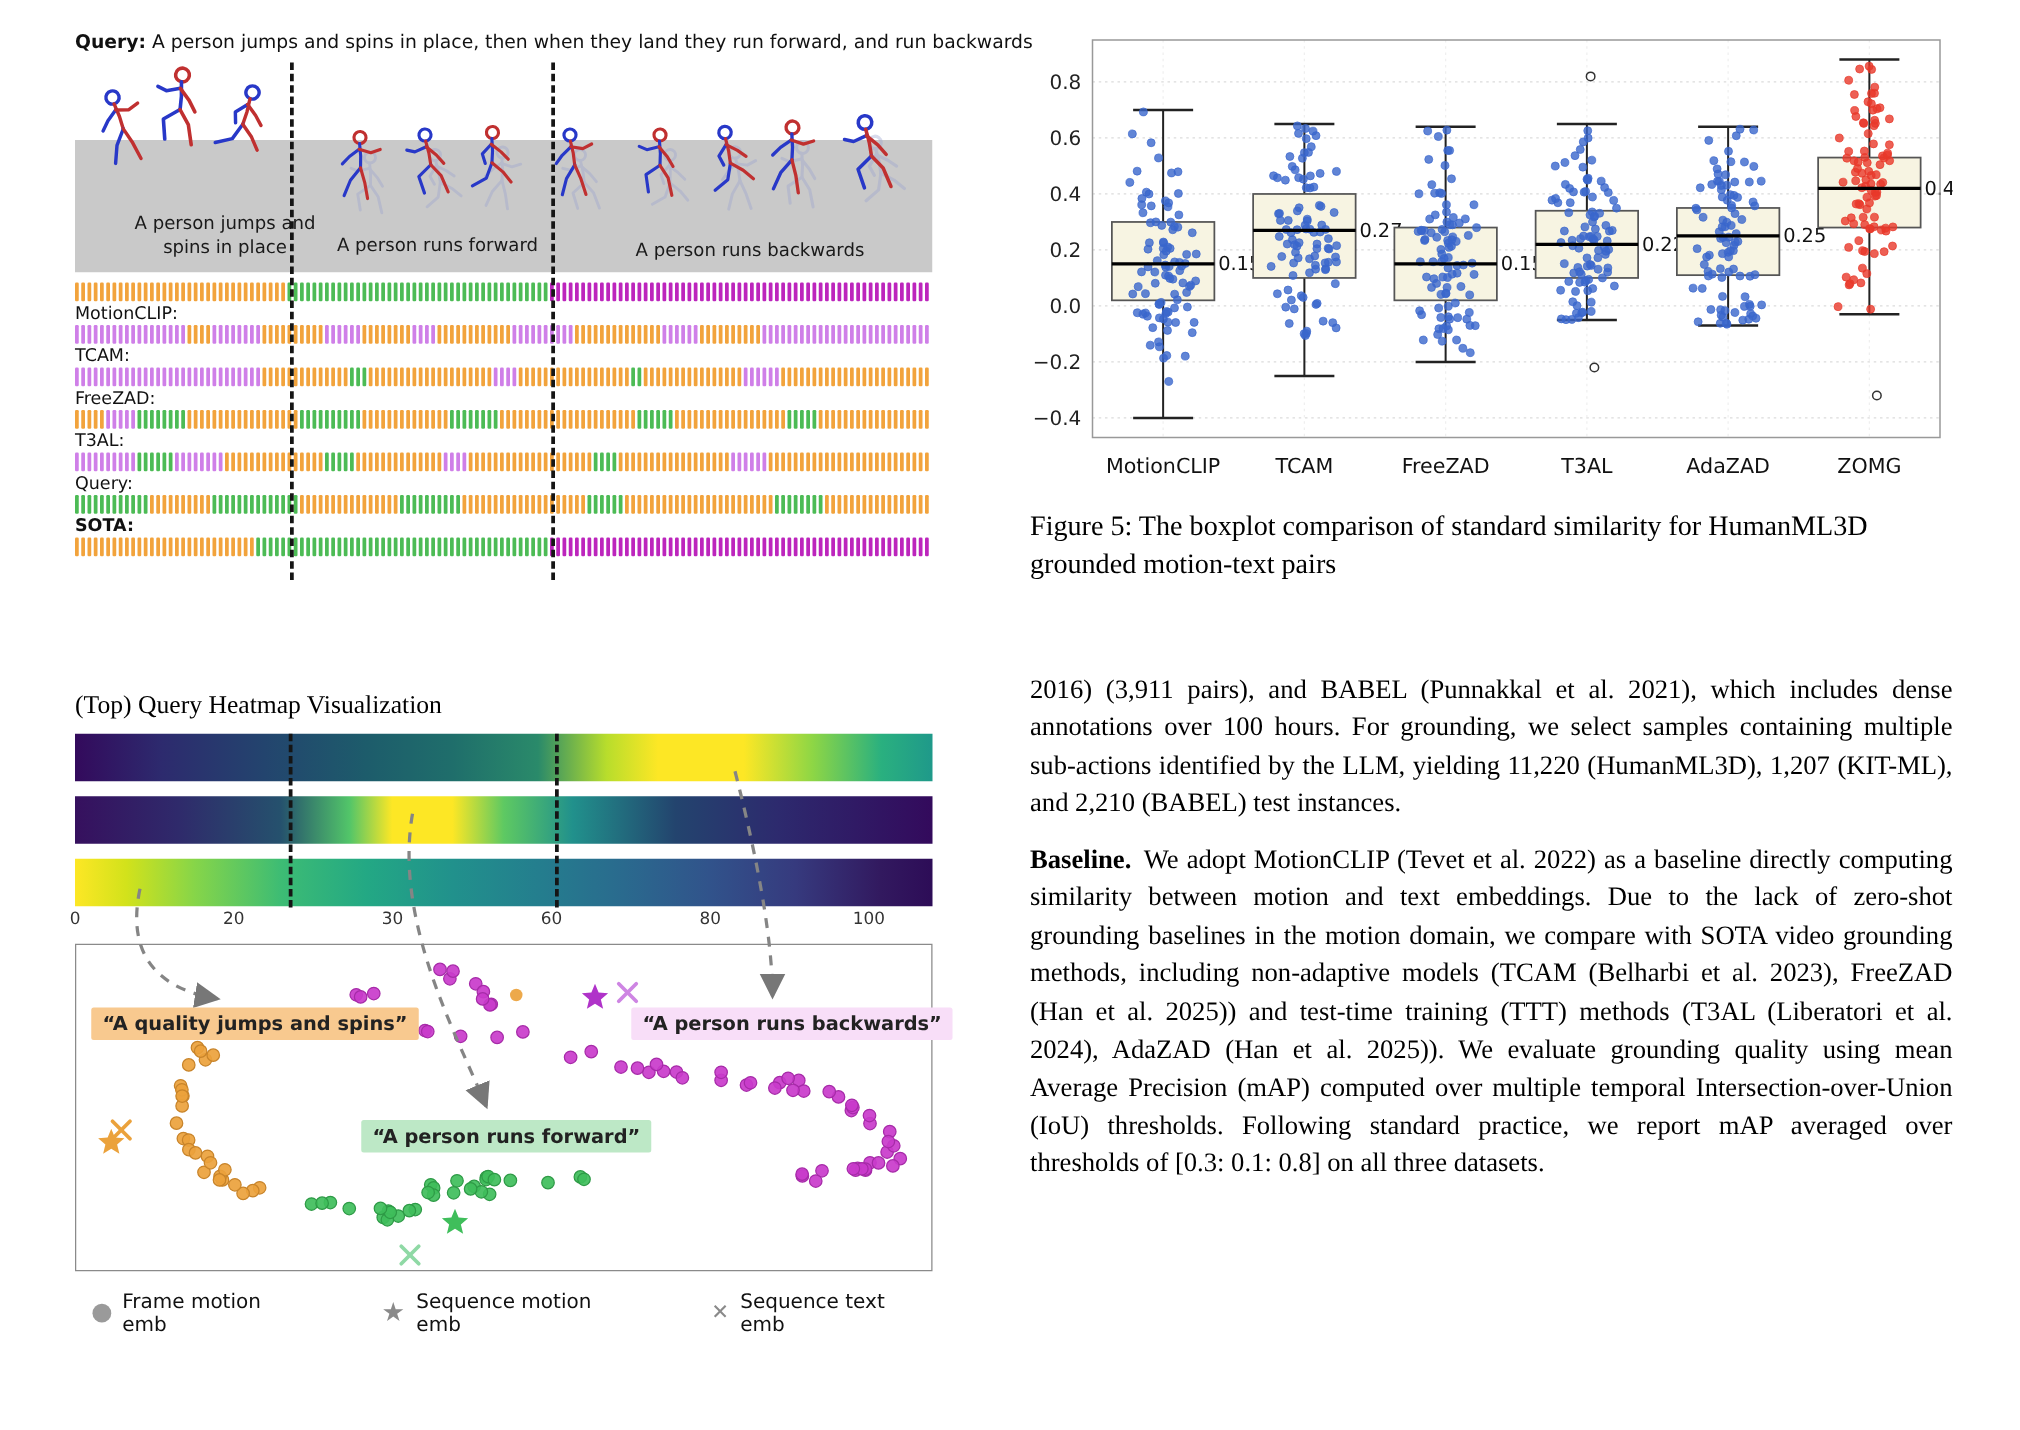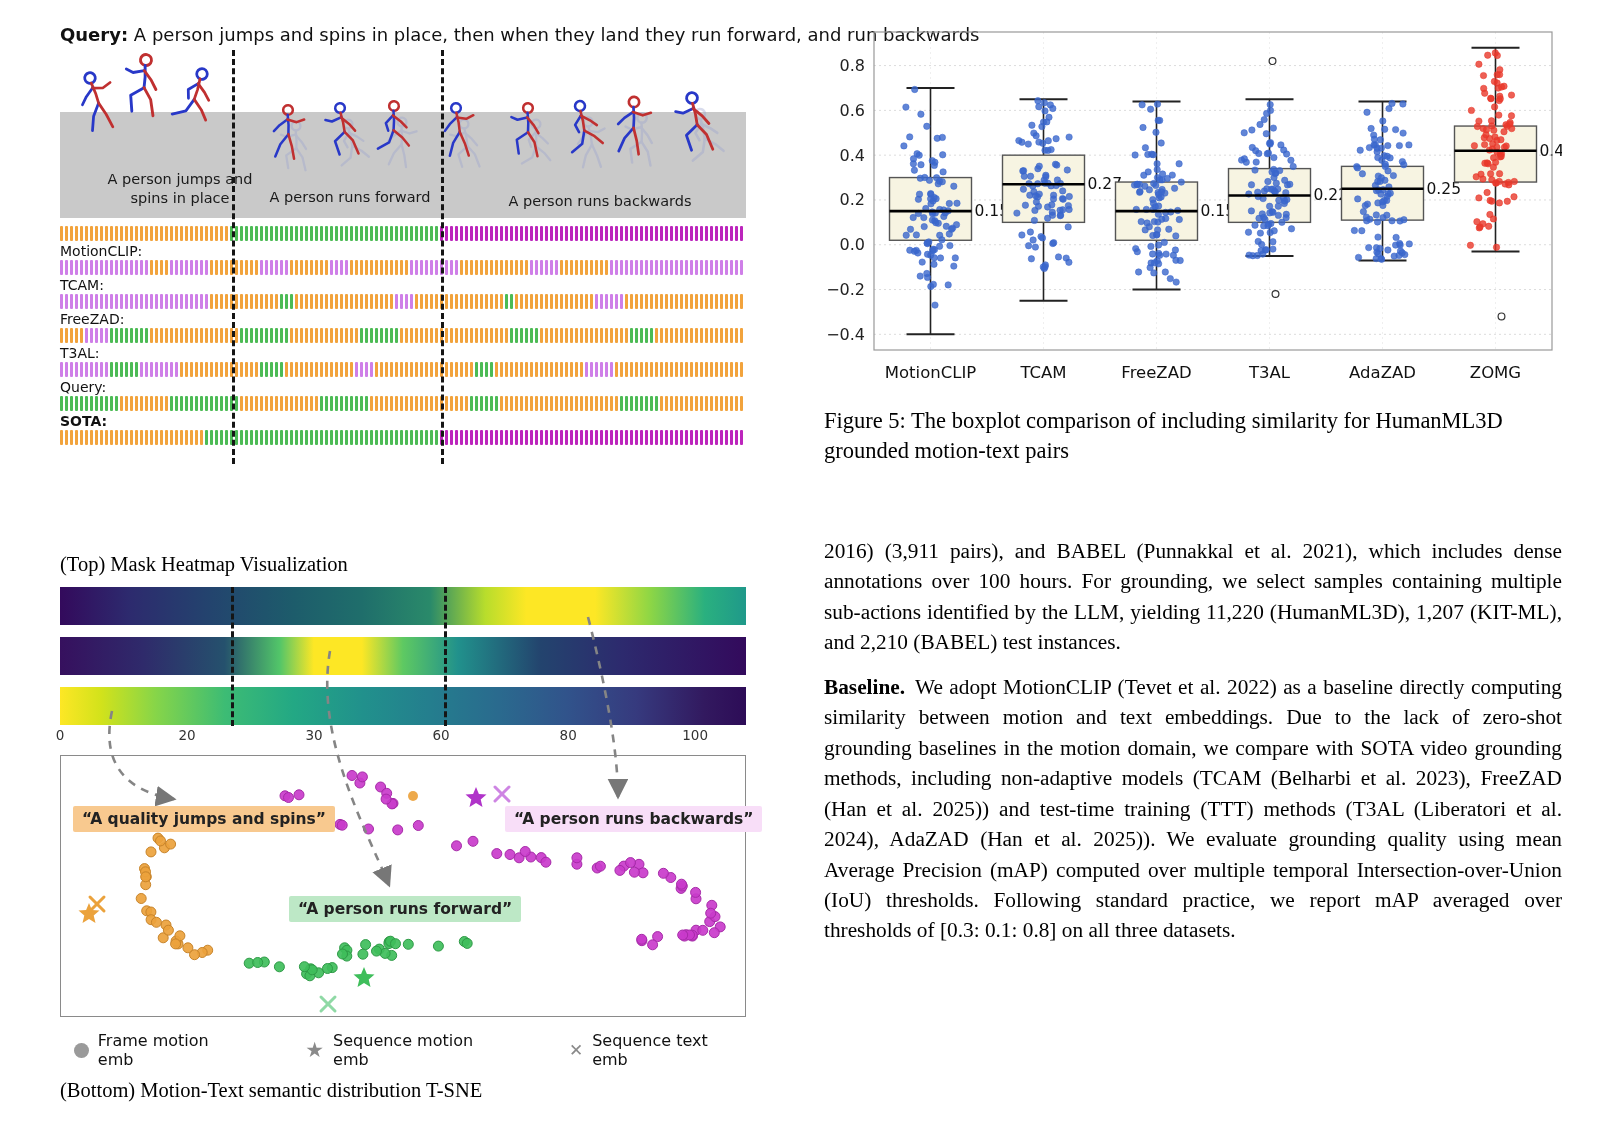--- a/index.html
+++ b/index.html
@@ -2,21 +2,21 @@
 <html><head>
 <meta charset="utf-8">
 <style>
   *{box-sizing:border-box;}
   html,body{margin:0;padding:0;}
   body{width:1616px;height:1144px;background:#ffffff;position:relative;font-family:"Liberation Serif",serif;overflow:hidden;}
   .page{position:absolute;inset:0;background:#fff;}
 
   
   .fig3{position:absolute;left:60px;top:24px;width:686px;}
-  .query-line{font-family:"DejaVu Sans",sans-serif;font-size:18px;color:#111;height:18px;margin-bottom:8px;white-space:nowrap;}
+  .query-line{font-family:"DejaVu Sans",sans-serif;font-size:15px;color:#111;height:18px;margin-bottom:8px;white-space:nowrap;}
   .skel-box{position:relative;width:686px;height:168px;background:#fff;}
   .seg-label{position:absolute;font-family:"DejaVu Sans",sans-serif;font-size:14.5px;color:#1a1a1a;text-align:center;line-height:1.3;}
   .seg1{left:20px;top:120px;width:200px;}
   .seg2{left:190px;top:138px;width:200px;}
   .seg3{left:420px;top:142px;width:240px;}
   #tick-rows{margin-top:8px;}
   .row-label{font-family:"DejaVu Sans",sans-serif;font-size:14px;color:#111;height:17px;line-height:17px;}
   .row-label.bold{font-weight:bold;}
   .strip{display:flex;height:15px;margin-bottom:2px;}
   .tick{width:3px;margin-right:2px;border-radius:1px;flex:none;}
@@ -1834,24 +1834,24 @@
         <circle cx="677.9" cy="196.5" r="3.2" fill="#E8382A" fill-opacity="0.8" stroke="#E8382A" stroke-opacity="0.9" stroke-width="0.6"></circle>
         <circle cx="672.9" cy="145.2" r="3.2" fill="#E8382A" fill-opacity="0.8" stroke="#E8382A" stroke-opacity="0.9" stroke-width="0.6"></circle>
         <circle cx="679.5" cy="102.8" r="3.2" fill="#E8382A" fill-opacity="0.8" stroke="#E8382A" stroke-opacity="0.9" stroke-width="0.6"></circle>
         <line x1="642.5" x2="724.5" y1="132.69014084507046" y2="132.69014084507046" stroke="#000" stroke-width="2.6"></line>
         <circle cx="689.5" cy="298.40845070422534" r="3.4" fill="none" stroke="#333" stroke-width="1.2"></circle>
         <text x="727.5" y="137.69014084507046" font-size="15.5" font-family="DejaVu Sans, sans-serif" fill="#111">0.42</text>
         <text x="683.5" y="360" text-anchor="middle" font-size="16.5" font-family="DejaVu Sans, sans-serif" fill="#111">ZOMG</text>
         <rect x="62" y="14" width="678" height="318" fill="none" stroke="#999" stroke-width="1.2"></rect>
       </svg>
   </section>
-  <div class="caption cap5">Figure 5: The boxplot comparison of including similarity for HumanML3D grounded motion-text pairs</div>
+  <div class="caption cap5">Figure 5: The boxplot comparison of standard similarity for HumanML3D grounded motion-text pairs</div>
 
   <section class="heatfig">
-    <div class="heat-title">(Top) Mask Heatmap Visualization</div>
+    <div class="heat-title">(Top) Query Heatmap Visualization</div>
     <div id="heat-rows">
         <div class="heat-row" style="background: linear-gradient(90deg, rgb(51, 10, 92) 0%, rgb(45, 42, 110) 10%, rgb(35, 68, 110) 22%, rgb(29, 92, 107) 34%, rgb(31, 110, 107) 44%, rgb(42, 138, 106) 54%, rgb(184, 221, 44) 62%, rgb(253, 231, 37) 68%, rgb(253, 231, 37) 78%, rgb(142, 214, 69) 86%, rgb(42, 176, 127) 94%, rgb(31, 153, 138) 100%);"></div>
         <div class="heat-row" style="background: linear-gradient(90deg, rgb(54, 16, 94) 0%, rgb(47, 42, 107) 12%, rgb(37, 81, 109) 24%, rgb(82, 197, 105) 32%, rgb(253, 231, 37) 37%, rgb(253, 231, 37) 44%, rgb(94, 201, 98) 50%, rgb(33, 145, 140) 58%, rgb(35, 68, 110) 70%, rgb(45, 42, 110) 82%, rgb(51, 10, 92) 100%);"></div>
         <div class="heat-row" style="background: linear-gradient(90deg, rgb(253, 231, 37) 0%, rgb(210, 226, 27) 6%, rgb(134, 213, 73) 14%, rgb(61, 188, 116) 24%, rgb(35, 168, 132) 34%, rgb(33, 145, 140) 44%, rgb(36, 126, 142) 54%, rgb(42, 106, 142) 64%, rgb(49, 83, 139) 74%, rgb(54, 58, 126) 84%, rgb(50, 25, 95) 94%, rgb(45, 12, 87) 100%);"></div>
       </div>
     <div id="heat-axis">
         <span class="heat-tick" style="left: 0%;">0</span>
         <span class="heat-tick" style="left: 18.5185%;">20</span>
         <span class="heat-tick" style="left: 37.037%;">30</span>
         <span class="heat-tick" style="left: 55.5556%;">60</span>
@@ -2012,21 +2012,20 @@
         </div>
         <div class="legend-item">
           <span class="legend-marker star">★</span>
           <span>Sequence motion emb</span>
         </div>
         <div class="legend-item">
           <span class="legend-marker cross">✕</span>
           <span>Sequence text emb</span>
         </div>
       </div>
-    <div class="caption capB">(Bottom) Motion-Text semantic distribution T-SNE</div>
   </section>
 
   <section class="textcol">
     <p><span>2016) (3,911 pairs), and BABEL (Punnakkal et al. 2021), which includes dense annotations over 100 hours. For grounding, we select samples containing multiple sub-actions identified by the LLM, yielding 11,220 (HumanML3D), 1,207 (KIT-ML), and 2,210 (BABEL) test instances.</span></p>
     <p><b class="lead">Baseline.</b><span>We adopt MotionCLIP (Tevet et al. 2022) as a baseline directly computing similarity between motion and text embeddings. Due to the lack of zero-shot grounding baselines in the motion domain, we compare with SOTA video grounding methods, including non-adaptive models (TCAM (Belharbi et al. 2023), FreeZAD (Han et al. 2025)) and test-time training (TTT) methods (T3AL (Liberatori et al. 2024), AdaZAD (Han et al. 2025)). We evaluate grounding quality using mean Average Precision (mAP) computed over multiple temporal Intersection-over-Union (IoU) thresholds. Following standard practice, we report mAP averaged over thresholds of [0.3: 0.1: 0.8] on all three datasets.</span></p>
   </section>
 
 </div>
 
 </body></html>

